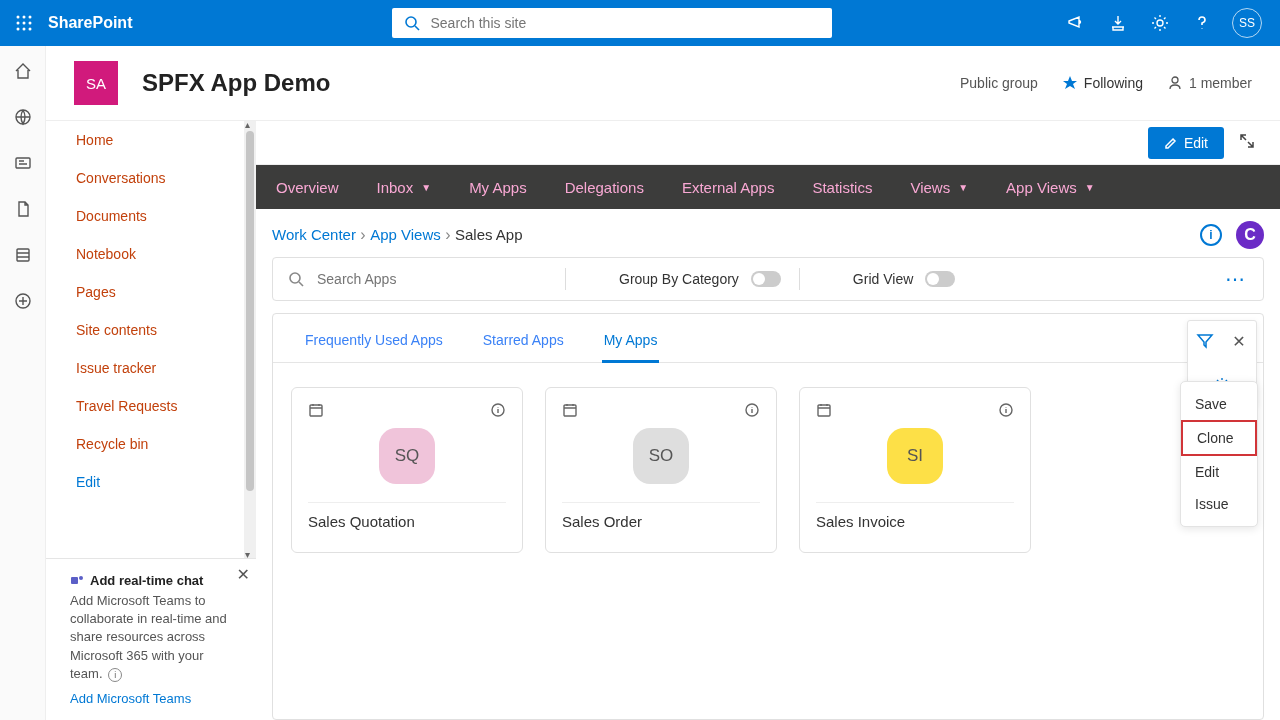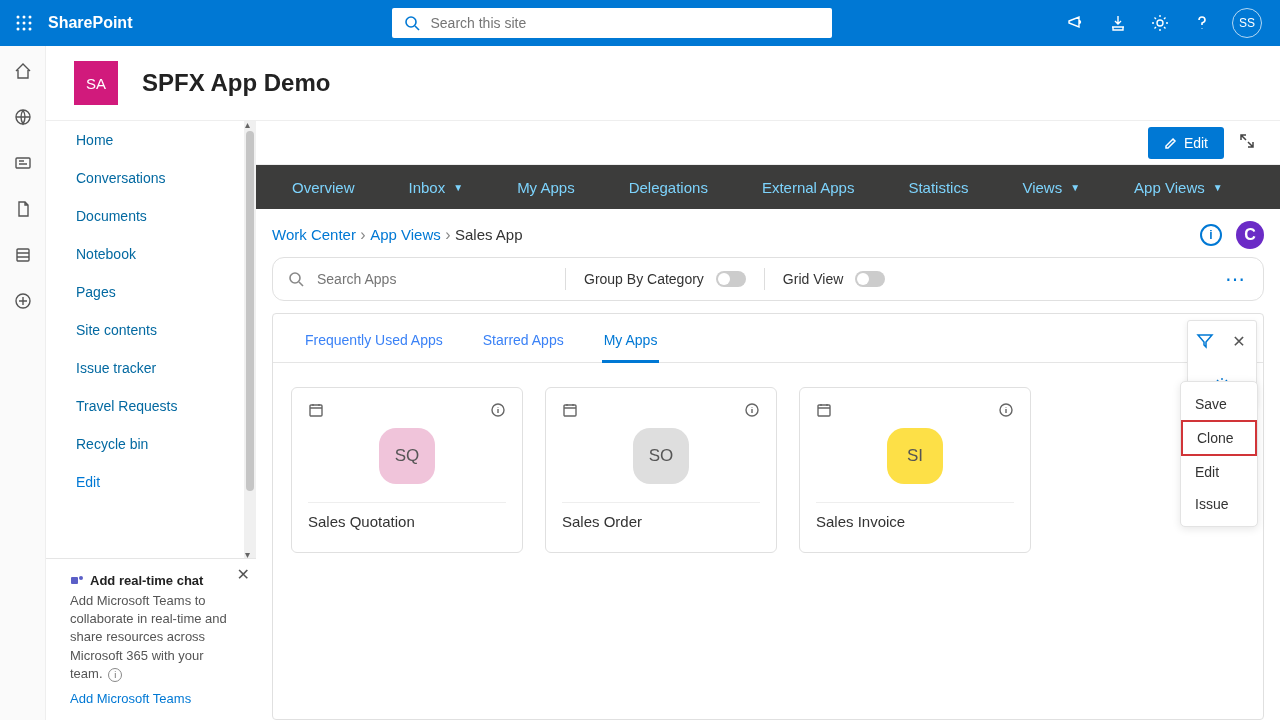--- a/index.html
+++ b/index.html
@@ -33,51 +33,51 @@
 
 
 .body-split { flex: 1; display: flex; border-top: 1px solid #eee; }
 
 .sidebar-col { width: 210px; display: flex; flex-direction: column; position: relative; }
 .sidebar { flex: 1; overflow: hidden; position: relative;}
 .sidebar-scroll { position: absolute; right: 0; top: 0; width: 12px; height: 100%; background: #f0f0f0; }
 .sidebar-thumb { position: absolute; top: 0; width: 8px; left: 2px; height: 360px; background: #c5c5c5; border-radius: 4px; }
 .sidebar-arrow-up { position: absolute; top: -2px; left: 1px; font-size: 10px; color: #666; user-select: none;}
 .sidebar-arrow-down { position: absolute; bottom: -2px; left: 1px; font-size: 10px; color: #666; user-select: none;}
-.nav-item { padding: 11px 30px; font-size: 14px; color: #0369a1; cursor: pointer; }
+.nav-item { padding: 11px 30px; font-size: 14px; color: #c2410c; cursor: pointer; }
 .nav-item.active { color: #0078d4; }
 .chat-panel { border-top: 1px solid #e5e5e5; padding: 14px 18px 14px 24px; font-size: 13px; color: #555; position: relative; }
 .chat-panel .close { position: absolute; top: 6px; right: 6px; cursor: pointer; font-size: 16px; color: #555; }
 .chat-title { font-weight: 600; color: #222; display: flex; align-items: center; gap: 6px; margin-bottom: 4px; }
 .chat-link { color: #0078d4; cursor: pointer; margin-top: 8px; display: inline-block; }
 .chat-body { line-height: 1.4; }
 .chat-info { display: inline-flex; width: 14px; height: 14px; border: 1px solid #888; border-radius: 50%; align-items: center; justify-content: center; font-size: 9px; color: #666; margin-left: 2px; }
 
 .page-col { flex: 1; display: flex; flex-direction: column; }
 
 .page-top { height: 44px; display: flex; align-items: center; justify-content: flex-end; padding: 0 20px; gap: 14px; border-bottom: 1px solid #eee; }
 .edit-btn { background: #0078d4; color: #fff; border: none; height: 32px; padding: 0 16px; border-radius: 3px; font-size: 14px; display: flex; align-items: center; gap: 6px; cursor: pointer; }
 .expand-icon { width: 22px; height: 22px; cursor: pointer; color: #444; }
 
 .dark-tabs { background: #3c3c3b; height: 44px; display: flex; align-items: center; padding: 0 20px; gap: 38px; }
-.dark-tab { color: #7dd3fc; font-size: 15px; cursor: pointer; display: flex; align-items: center; gap: 8px; margin-left: 16px; }
+.dark-tab { color: #f9a8d4; font-size: 15px; cursor: pointer; display: flex; align-items: center; gap: 8px; }
 .tri { font-size: 10px; }
 
 .breadcrumb-row { display: flex; align-items: center; padding: 12px 16px 8px; gap: 10px; }
 .crumb { color: #0078d4; font-size: 15px; cursor: pointer; }
 .crumb.current { color: #333; cursor: default; }
 .chev { color: #888; }
 .breadcrumb-right { margin-left: auto; display: flex; align-items: center; gap: 14px; }
 .info-circle { width: 22px; height: 22px; border: 2px solid #0078d4; border-radius: 50%; display: flex; align-items: center; justify-content: center; color: #0078d4; font-weight: 700; font-size: 12px; cursor: pointer; }
 .purple-btn { width: 28px; height: 28px; background: #6b2bc6; color: #fff; border-radius: 50%; display: flex; align-items: center; justify-content: center; font-weight: 700; cursor: pointer; }
 
-.filter-bar { border: 1px solid #e0e0e0; border-radius: 12px; margin: 0 16px; height: 44px; display: flex; align-items: center; padding: 0 14px; gap: 18px; position: relative; }
+.filter-bar { border: 1px solid #e0e0e0; border-radius: 4px; margin: 0 16px; height: 44px; display: flex; align-items: center; padding: 0 14px; gap: 18px; position: relative; }
 .filter-search { display: flex; align-items: center; gap: 12px; flex: 0 0 260px; }
 .filter-sep { width: 1px; height: 22px; background: #ddd; }
-.toggle-group { display: flex; align-items: center; gap: 12px; font-size: 14px; color: #333; }
+.toggle-group { display: flex; align-items: center; gap: 12px; font-size: 14px; color: #333; margin-left: 35px; }
 .toggle { width: 30px; height: 16px; background: #ccc; border-radius: 10px; position: relative; cursor: pointer; }
 .toggle::after { content: ""; position: absolute; width: 12px; height: 12px; background: #fff; border-radius: 50%; top: 2px; left: 2px; }
 .ellipsis { color: #0078d4; font-size: 20px; cursor: pointer; padding: 0 4px; margin-left: auto; }
 
 .inner-panel { border: 1px solid #e0e0e0; border-radius: 4px; margin: 12px 16px 0; flex: 1; position: relative; }
 .inner-tabs { display: flex; gap: 36px; padding: 10px 30px 0; border-bottom: 1px solid #e5e5e5; }
 .inner-tab { padding: 8px 2px 12px; font-size: 14px; color: #3b82f6; cursor: pointer; }
 .inner-tab.active { color: #0078d4; border-bottom: 3px solid #0078d4; margin-bottom: -1px; }
 
 .cards-row { display: flex; gap: 22px; padding: 24px 18px; }
@@ -185,20 +185,36 @@
           <circle cx="10" cy="10" r="7"></circle>
           <path d="M10 6 L10 14 M6 10 L14 10"></path>
         </svg>
       </div>
   </div>
 
   <div class="content-col">
     <div class="site-header">
       <div class="site-logo">SA</div>
       <div class="site-title">SPFX App Demo</div>
+      <div class="site-meta">
+        <span>Public group</span>
+        <span class="following">
+          <svg width="16" height="16" viewBox="0 0 16 16" fill="#0078d4">
+              <path d="M8 1 L10 6 L15 6 L11 9 L13 14 L8 11 L3 14 L5 9 L1 6 L6 6 Z"></path>
+            </svg>
+          <span>Following</span>
+        </span>
+        <span class="members">
+          <svg width="16" height="16" viewBox="0 0 16 16" fill="none" stroke="#555" stroke-width="1.3">
+              <circle cx="8" cy="5" r="3"></circle>
+              <path d="M3 14 Q3 10 8 10 Q13 10 13 14"></path>
+            </svg>
+          <span>1 member</span>
+        </span>
+      </div>
     </div>
 
     <div class="body-split">
       <div class="sidebar-col">
         <div class="sidebar">
           <div id="nav-items">
               <div class="nav-item">Home</div>
               <div class="nav-item">Conversations</div>
               <div class="nav-item">Documents</div>
               <div class="nav-item">Notebook</div>

